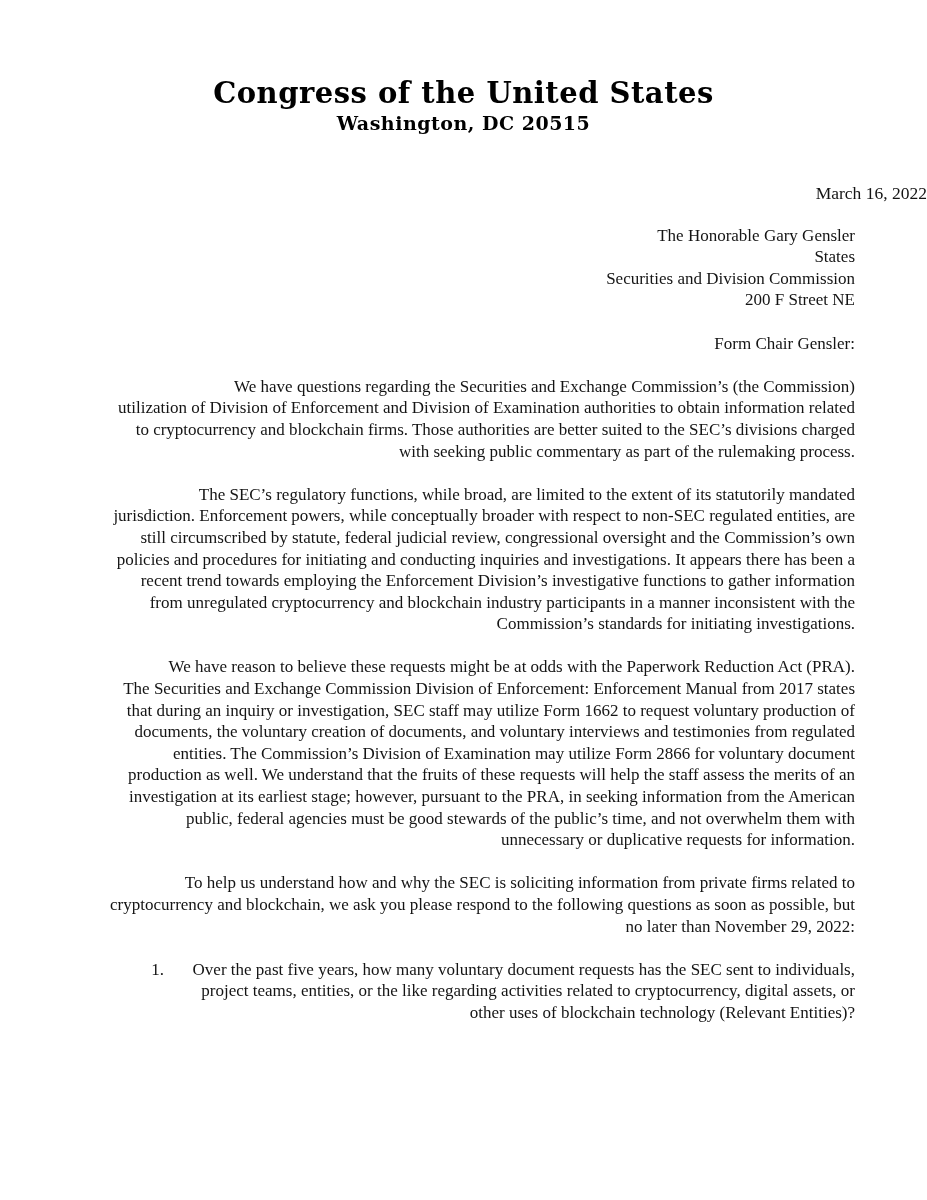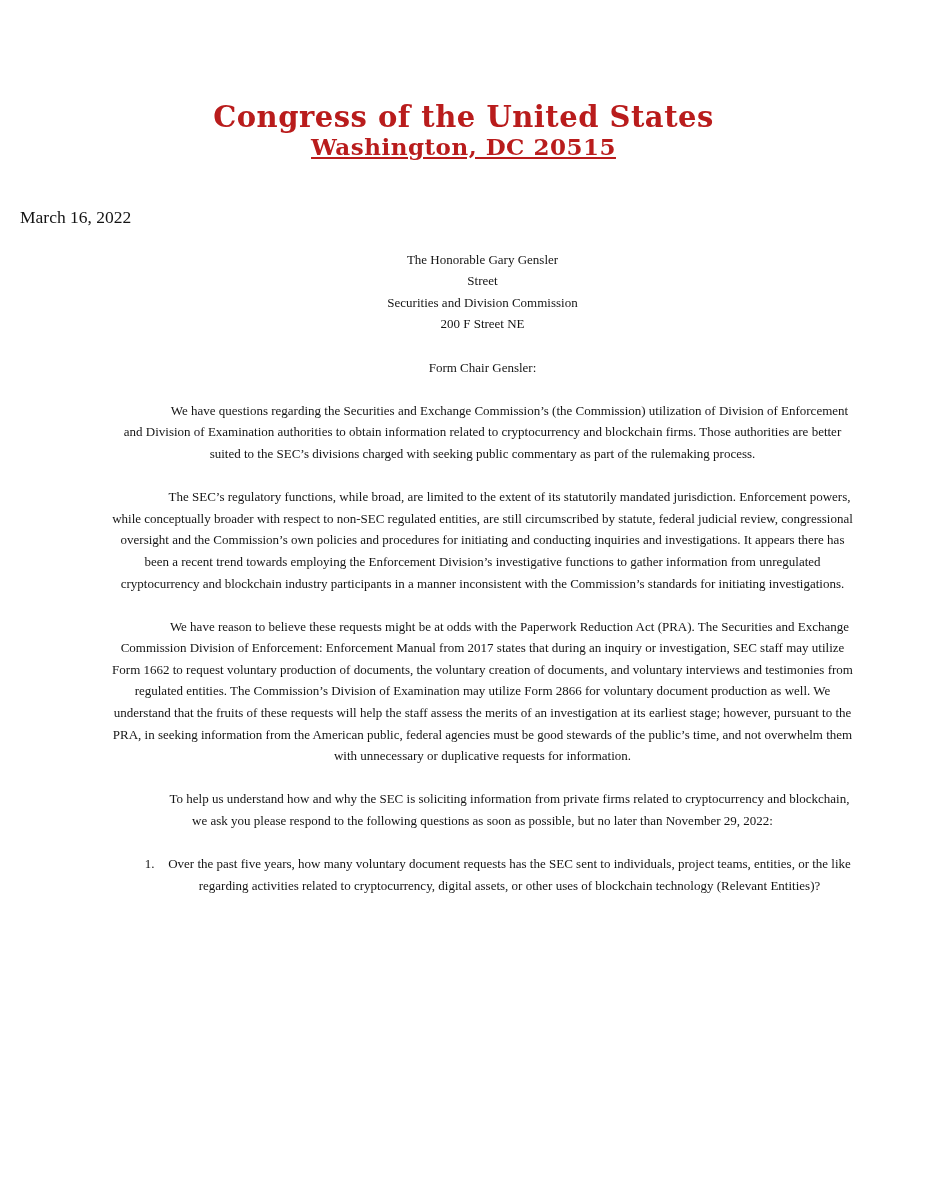--- a/index.html
+++ b/index.html
@@ -14,50 +14,49 @@
     color: #141414;
   }
   .page {
     position: relative;
     width: 927px;
     height: 1200px;
     background: #ffffff;
     overflow: hidden;
   }
   .letterhead {
-    padding-top: 100px;
+    padding-top: 76px;
     text-align: center;
-    color: #b91c1c;
+    color: #000000;
     font-family: "DejaVu Serif", serif;
     font-weight: bold;
   }
   .lh-title {
     font-size: 29px;
     line-height: 34px;
     letter-spacing: 0.5px;
   }
   .lh-subtitle {
-    font-size: 23px;
+    font-size: 19px;
     line-height: 22px;
     margin-top: 2px;
     letter-spacing: 0.5px;
-    text-decoration: underline;
   }
   .date {
     margin-top: 49px;
-    text-align: left;
+    text-align: right;
     font-size: 17.5px;
     line-height: 21.6px;
     padding-left: 20px;
   }
   .content {
     margin: 0 72px 0 110px;
-    font-size: 13px;
+    font-size: 17px;
     line-height: 21.6px;
-    text-align: center;
+    text-align: right;
   }
   .recipient {
     margin-top: 20px;
   }
   .recipient div {
     line-height: 21.6px;
   }
   .salutation {
     margin-top: 21.6px;
   }
@@ -90,21 +89,21 @@
     <div class="lh-title">Congress of the United States</div>
     <div class="lh-subtitle">Washington, DC 20515</div>
   </header>
 
   <div class="date">March 16, 2022</div>
 
   <div class="content">
 
     <div class="recipient">
       <div>The Honorable Gary Gensler</div>
-      <div>Street</div>
+      <div>States</div>
       <div>Securities and Division Commission</div>
       <div>200 F Street NE</div>
     </div>
 
     <div class="salutation">Form Chair Gensler:</div>
 
     <p class="para">We have questions regarding the Securities and Exchange Commission’s (the Commission) utilization of Division of Enforcement and Division of Examination authorities to obtain information related to cryptocurrency and blockchain firms. Those authorities are better suited to the SEC’s divisions charged with seeking public commentary as part of the rulemaking process.</p>
     <p class="para">The SEC’s regulatory functions, while broad, are limited to the extent of its statutorily mandated jurisdiction. Enforcement powers, while conceptually broader with respect to non-SEC regulated entities, are still circumscribed by statute, federal judicial review, congressional oversight and the Commission’s own policies and procedures for initiating and conducting inquiries and investigations. It appears there has been a recent trend towards employing the Enforcement Division’s investigative functions to gather information from unregulated cryptocurrency and blockchain industry participants in a manner inconsistent with the Commission’s standards for initiating investigations.</p>
     <p class="para">We have reason to believe these requests might be at odds with the Paperwork Reduction Act (PRA). The Securities and Exchange Commission Division of Enforcement: Enforcement Manual from 2017 states that during an inquiry or investigation, SEC staff may utilize Form 1662 to request voluntary production of documents, the voluntary creation of documents, and voluntary interviews and testimonies from regulated entities. The Commission’s Division of Examination may utilize Form 2866 for voluntary document production as well. We understand that the fruits of these requests will help the staff assess the merits of an investigation at its earliest stage; however, pursuant to the PRA, in seeking information from the American public, federal agencies must be good stewards of the public’s time, and not overwhelm them with unnecessary or duplicative requests for information.</p>
     <p class="para">To help us understand how and why the SEC is soliciting information from private firms related to cryptocurrency and blockchain, we ask you please respond to the following questions as soon as possible, but no later than November 29, 2022:</p>

